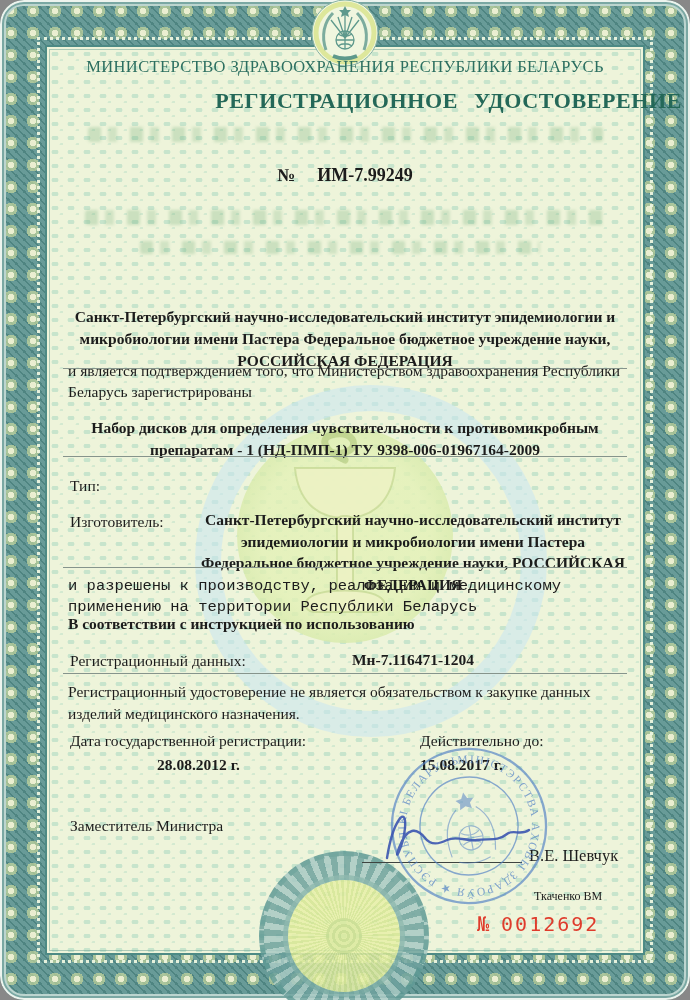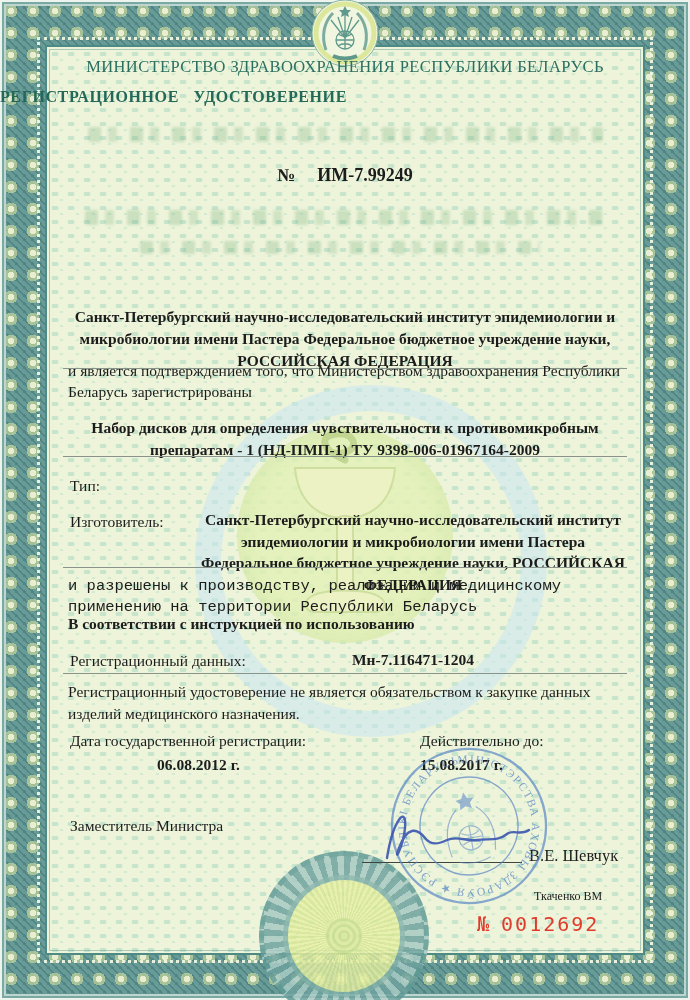--- a/index.html
+++ b/index.html
@@ -5,20 +5,21 @@
   html,body{margin:0;padding:0;background:#888;}
   .doc{
     position:relative;width:690px;height:1000px;overflow:hidden;
     font-family:"Liberation Serif","DejaVu Serif",serif;color:#1c1c1c;
     background-color:#5c9390;
     background-image:
       radial-gradient(circle at 11px 11px, rgba(246,246,214,0.92) 0 3.5px, rgba(206,220,158,0.65) 3.5px 6.5px, rgba(125,170,150,0) 6.5px 10px),
       repeating-linear-gradient(45deg, rgba(30,80,78,0.22) 0 2px, rgba(255,255,255,0.07) 2px 5px);
     background-size:22px 22px, 8px 8px;
     box-shadow: inset 0 0 0 2px #edf4ee, inset 0 0 0 4px #7aa8a3, inset 0 0 0 6px #bcd5cf;
+    border-radius: 24px;
   }
   
   .checker{position:absolute;inset:37px;border:3px dotted rgba(238,246,224,0.95);pointer-events:none;}
   
   .paper{
     position:absolute;inset:45px;background-color:#eef4da;border:2px solid #4d8a85;
     background-image:
       radial-gradient(ellipse 6px 4px at 8px 7px, rgba(151,209,186,0.45) 0 55%, transparent 62%),
       radial-gradient(ellipse 6px 4px at 16px 14px, rgba(151,209,186,0.30) 0 55%, transparent 62%);
     background-size:16px 14px;
@@ -30,21 +31,21 @@
     border:26px solid #c9e6f2;opacity:.55;}
   .wm-disc{position:absolute;left:237px;top:427px;width:216px;height:216px;border-radius:50%;
     background:radial-gradient(circle,#e3f1b6 0 55%, #d2e7a4 80%, #cfe3ad 100%);opacity:.8;}
   .wm-bowl{position:absolute;left:262px;top:430px;opacity:.9;}
   
   .ghost{position:absolute;height:15px;filter:blur(1.7px);opacity:.5;border-radius:3px;
     background:repeating-linear-gradient(90deg, rgba(108,170,118,0.55) 0 13px, transparent 13px 20px, rgba(108,170,118,0.45) 20px 29px, transparent 29px 42px);}
   
   .t{position:absolute;font-size:15.5px;line-height:1.38;}
   .ministry{top:56px;left:0;right:0;text-align:center;font-size:16.5px;letter-spacing:.4px;color:#2c6f60;}
-  .title{top:86px;left:0;right:8px;text-align:left;font-size:16px;font-weight:bold;word-spacing:10px;letter-spacing:.6px;color:#246858;}
+  .title{top:86px;left:0;right:8px;text-align:right;font-size:22px;font-weight:bold;word-spacing:10px;letter-spacing:.6px;color:#246858;}
   .numrow{top:163px;left:0;right:0;display:flex;justify-content:center;gap:22px;font-size:18px;font-weight:bold;}
   .center{text-align:center;}
   .bold{font-weight:bold;}
   .hr{position:absolute;left:63px;width:564px;border-top:1px solid #86948c;}
   .valcol{left:196px;width:434px;text-align:center;}
   
   .rosette{position:absolute;left:259px;top:851px;width:170px;height:170px;border-radius:50%;opacity:.85;
     background:repeating-conic-gradient(#6ea29e 0deg 5deg, #a9cac4 5deg 10deg);
     border:5px dashed #5f9a95;box-sizing:border-box;}
   .rosette-mid{position:absolute;left:24px;top:24px;width:112px;height:112px;border-radius:50%;
@@ -131,21 +132,21 @@
     <div class="t bold" style="top:613px;left:68px;">В соответствии с инструкцией по использованию</div>
 
     <div class="t" style="top:650px;left:70px;">Регистрационный данных:</div>
     <div class="t bold valcol" style="top:649px;">Мн-7.116471-1204</div>
     <div class="hr" style="top:673px;"></div>
 
     <div class="t" style="top:681px;left:68px;width:552px;line-height:1.4;">Регистрационный удостоверение не является обязательством к закупке данных изделий медицинского назначения.</div>
 
     <div class="t" style="top:730px;left:70px;">Дата государственной регистрации:</div>
     <div class="t" style="top:730px;left:420px;">Действительно до:</div>
-    <div class="t bold" style="top:754px;left:157px;">06.08.2012 г.</div>
+    <div class="t bold" style="top:754px;left:157px;">28.08.2012 г.</div>
     <div class="t bold" style="top:754px;left:420px;">15.08.2017 г.</div>
 
     <div class="t" style="top:815px;left:70px;">Заместитель Министра</div>
     <div class="sigline"></div>
     <div class="t signame">В.Е. Шевчук</div>
     <div class="t executor">Ткаченко ВМ</div>
 
     <div class="serial">
       <span>№</span>
       <span>0012692</span>

